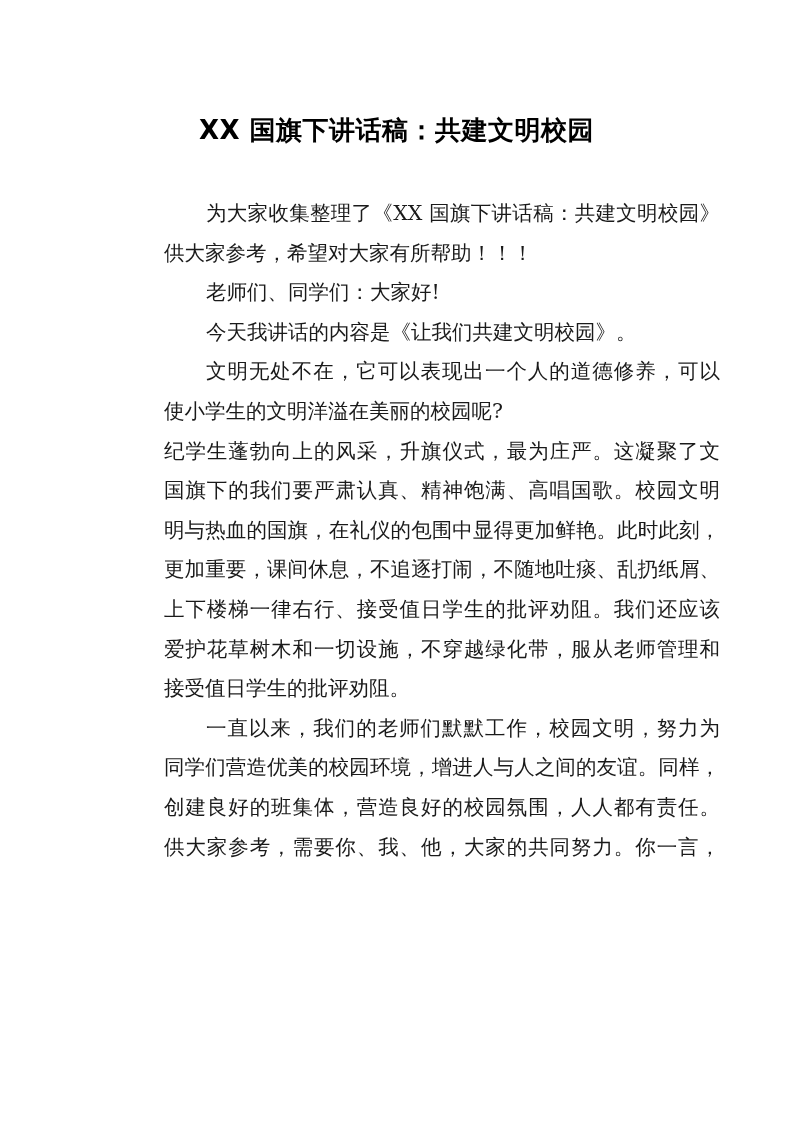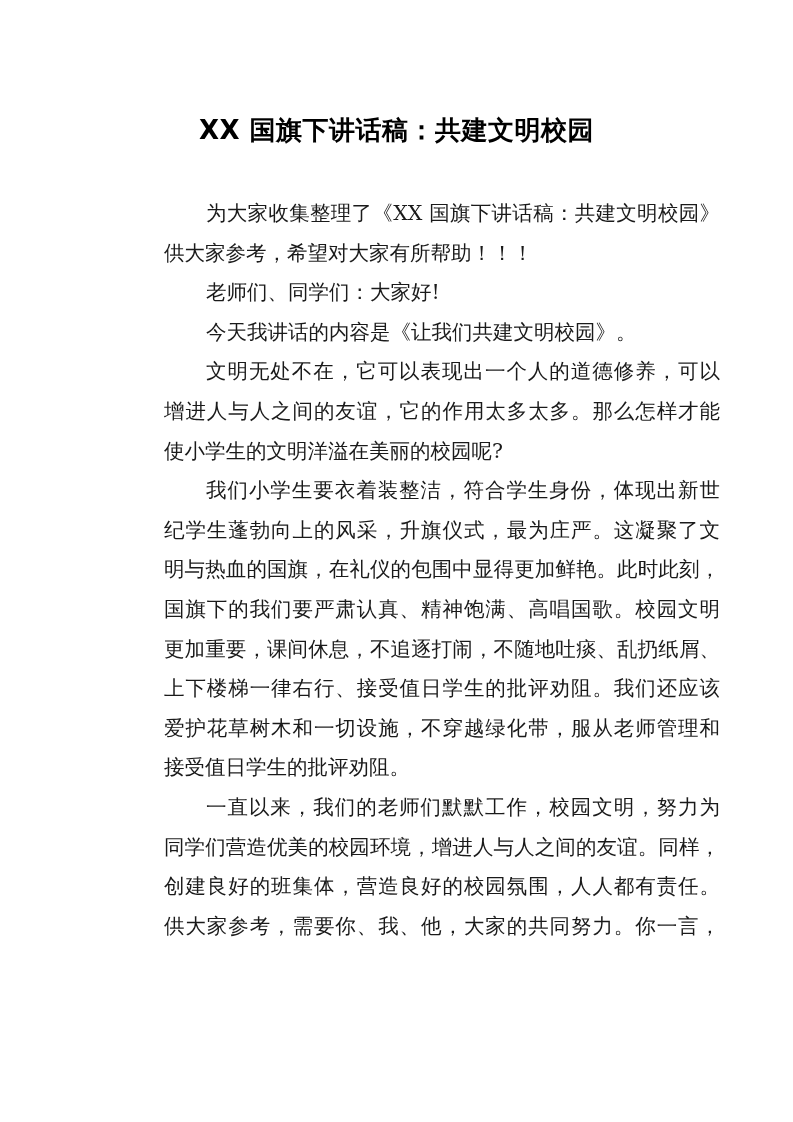--- a/index.html
+++ b/index.html
@@ -79,29 +79,27 @@
     <div class="para">
       <span class="line indent last">老师们、同学们：大家好!</span>
     </div>
 
     <div class="para">
       <span class="line indent last">今天我讲话的内容是《让我们共建文明校园》。</span>
     </div>
 
     <div class="para">
       <span class="line indent">文明无处不在，它可以表现出一个人的道德修养，可以</span>
-      <span class="line">增进人与人之间的友谊，它的作用太多太多。那么怎样才能</span>
       <span class="line last">使小学生的文明洋溢在美丽的校园呢?</span>
     </div>
 
     <div class="para">
-      <span class="line indent">我们小学生要衣着装整洁，符合学生身份，体现出新世</span>
       <span class="line">纪学生蓬勃向上的风采，升旗仪式，最为庄严。这凝聚了文</span>
+      <span class="line">国旗下的我们要严肃认真、精神饱满、高唱国歌。校园文明</span>
       <span class="line">明与热血的国旗，在礼仪的包围中显得更加鲜艳。此时此刻，</span>
-      <span class="line">国旗下的我们要严肃认真、精神饱满、高唱国歌。校园文明</span>
       <span class="line">更加重要，课间休息，不追逐打闹，不随地吐痰、乱扔纸屑、</span>
       <span class="line">上下楼梯一律右行、接受值日学生的批评劝阻。我们还应该</span>
       <span class="line">爱护花草树木和一切设施，不穿越绿化带，服从老师管理和</span>
       <span class="line last">接受值日学生的批评劝阻。</span>
     </div>
 
     <div class="para">
       <span class="line indent">一直以来，我们的老师们默默工作，校园文明，努力为</span>
       <span class="line">同学们营造优美的校园环境，增进人与人之间的友谊。同样，</span>
       <span class="line">创建良好的班集体，营造良好的校园氛围，人人都有责任。</span>

